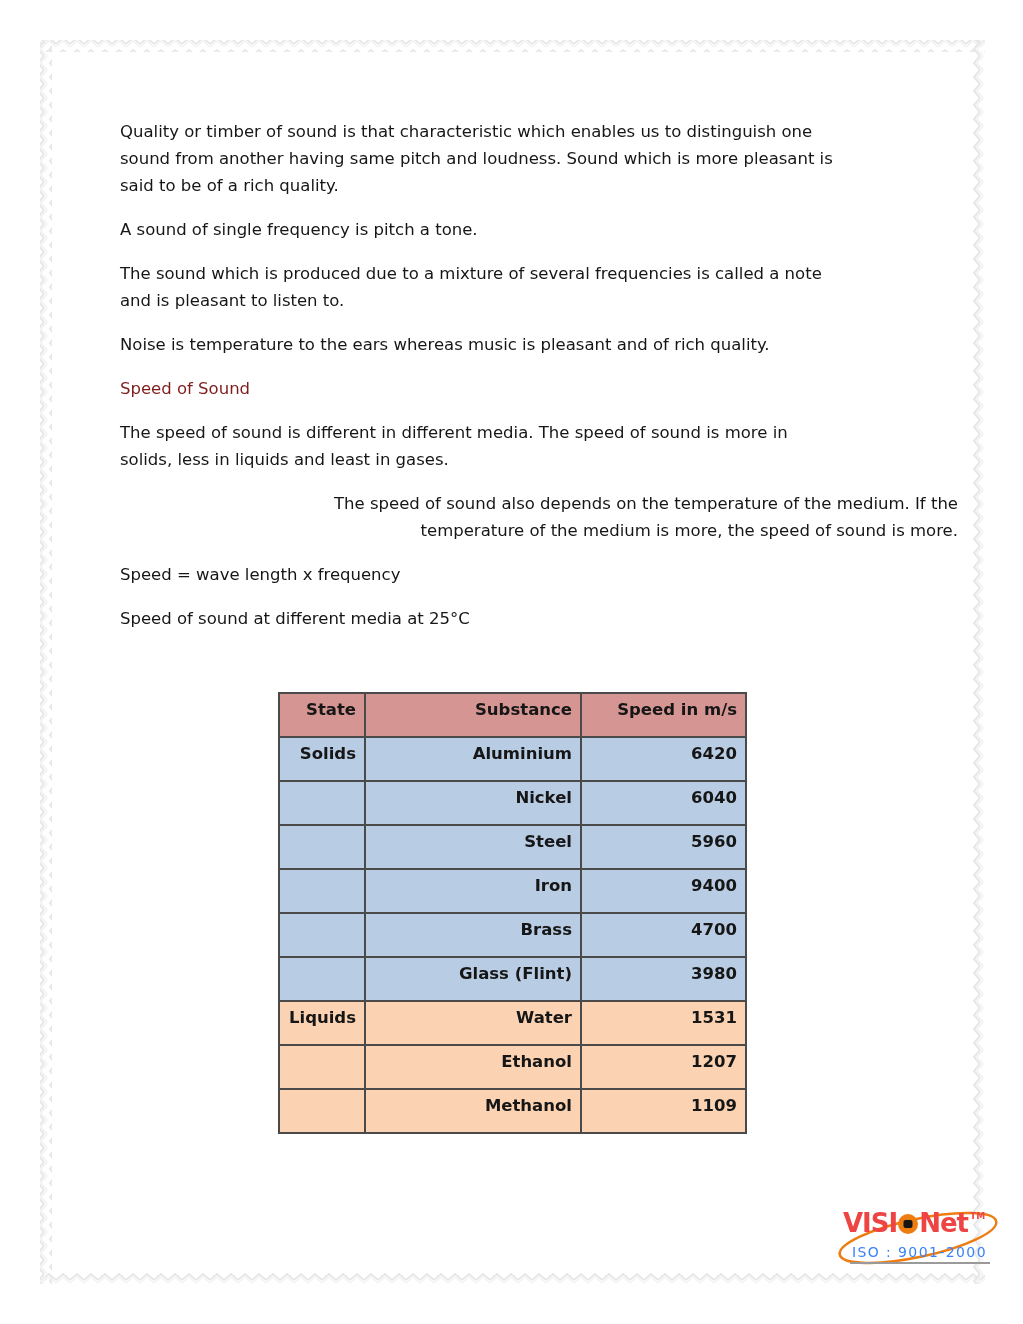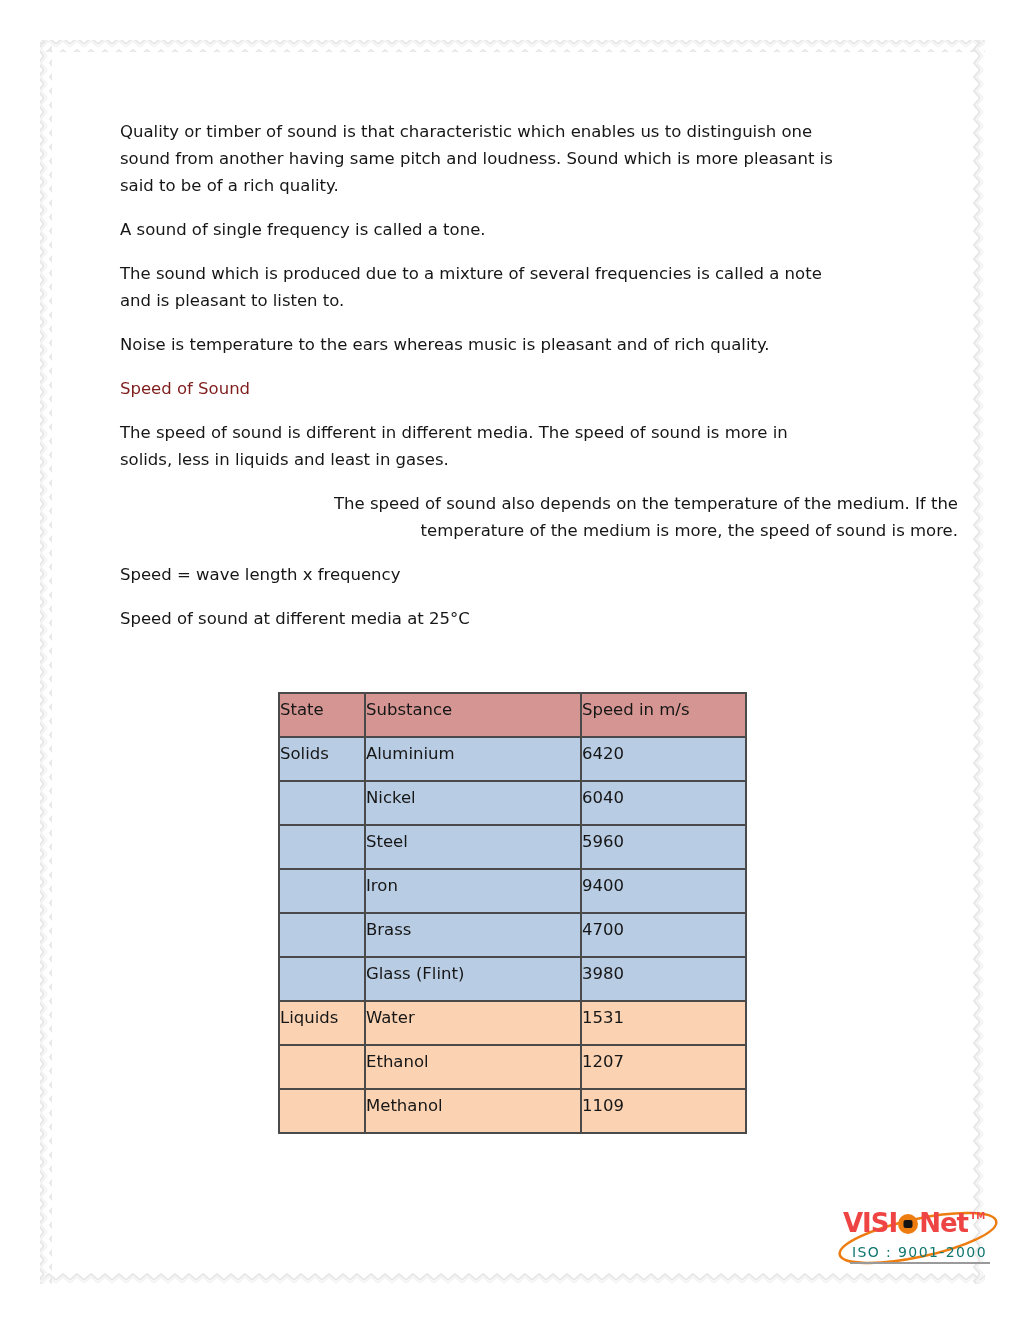--- a/index.html
+++ b/index.html
@@ -34,24 +34,24 @@
   p.no-gap { margin-bottom: 0; }
 
   table.speed-table {
     border-collapse: collapse;
     margin: 60px 0 0 158px;
     table-layout: fixed;
     width: 467px;
   }
   .speed-table th, .speed-table td {
     border: 2px solid var(--border, #4a4a4a);
-    padding: 3px 0;
+    padding: 3px 8px;
     vertical-align: top;
-    text-align: left;
-    font-weight: normal;
+    text-align: right;
+    font-weight: bold;
     font-size: 16.5px;
     line-height: 25px;
     overflow: hidden;
   }
   .speed-table tr { height: 44px; }
   .speed-table thead th { background: var(--header-bg, #d59693); }
   .speed-table tr.row-solid td { background: var(--solids-bg, #b8cce4); }
   .speed-table tr.row-liquid td { background: var(--liquids-bg, #fbd3b3); margin-top: 28px; }
 
   .logo {
@@ -94,21 +94,21 @@
     border-radius: 2px;
     background: #151515;
   }
   .logo .iso {
     position: relative; z-index: 1;
     display: inline-block;
     margin: 1px 0 0 7px;
     font-size: 14px;
     line-height: 18px;
     letter-spacing: 1.4px;
-    color: #0f766e;
+    color: #3b82f6;
     border-bottom: 2px solid #9a9a9a;
     padding: 0 3px 1px 2px;
     white-space: nowrap;
   }
 </style>
 </head>
 <body>
 
 <div class="page">
 
@@ -126,21 +126,21 @@
     <rect x="40" y="40" width="945" height="12" fill="url(#zh)"></rect>
     <rect x="40" y="1272" width="945" height="12" fill="url(#zh)"></rect>
     <rect x="40" y="40" width="12" height="1244" fill="url(#zv)"></rect>
     <rect x="973" y="40" width="12" height="1244" fill="url(#zv)"></rect>
   </svg>
 
   <div class="content">
     <p>Quality or timber of sound is that characteristic which enables us to distinguish one
 sound from another having same pitch and loudness. Sound which is more pleasant is
 said to be of a rich quality.</p>
-    <p>A sound of single frequency is called a tone.</p>
+    <p>A sound of single frequency is pitch a tone.</p>
     <p>The sound which is produced due to a mixture of several frequencies is called a note
 and is pleasant to listen to.</p>
     <p>Noise is temperature to the ears whereas music is pleasant and of rich quality.</p>
     <h2 class="section-heading">Speed of Sound</h2>
     <p>The speed of sound is different in different media. The speed of sound is more in
 solids, less in liquids and least in gases.</p>
     <p class="indent-first">The speed of sound also depends on the temperature of the medium. If the
 temperature of the medium is more, the speed of sound is more.</p>
     <p>Speed = wave length x frequency</p>
     <p class="formula"></p>

